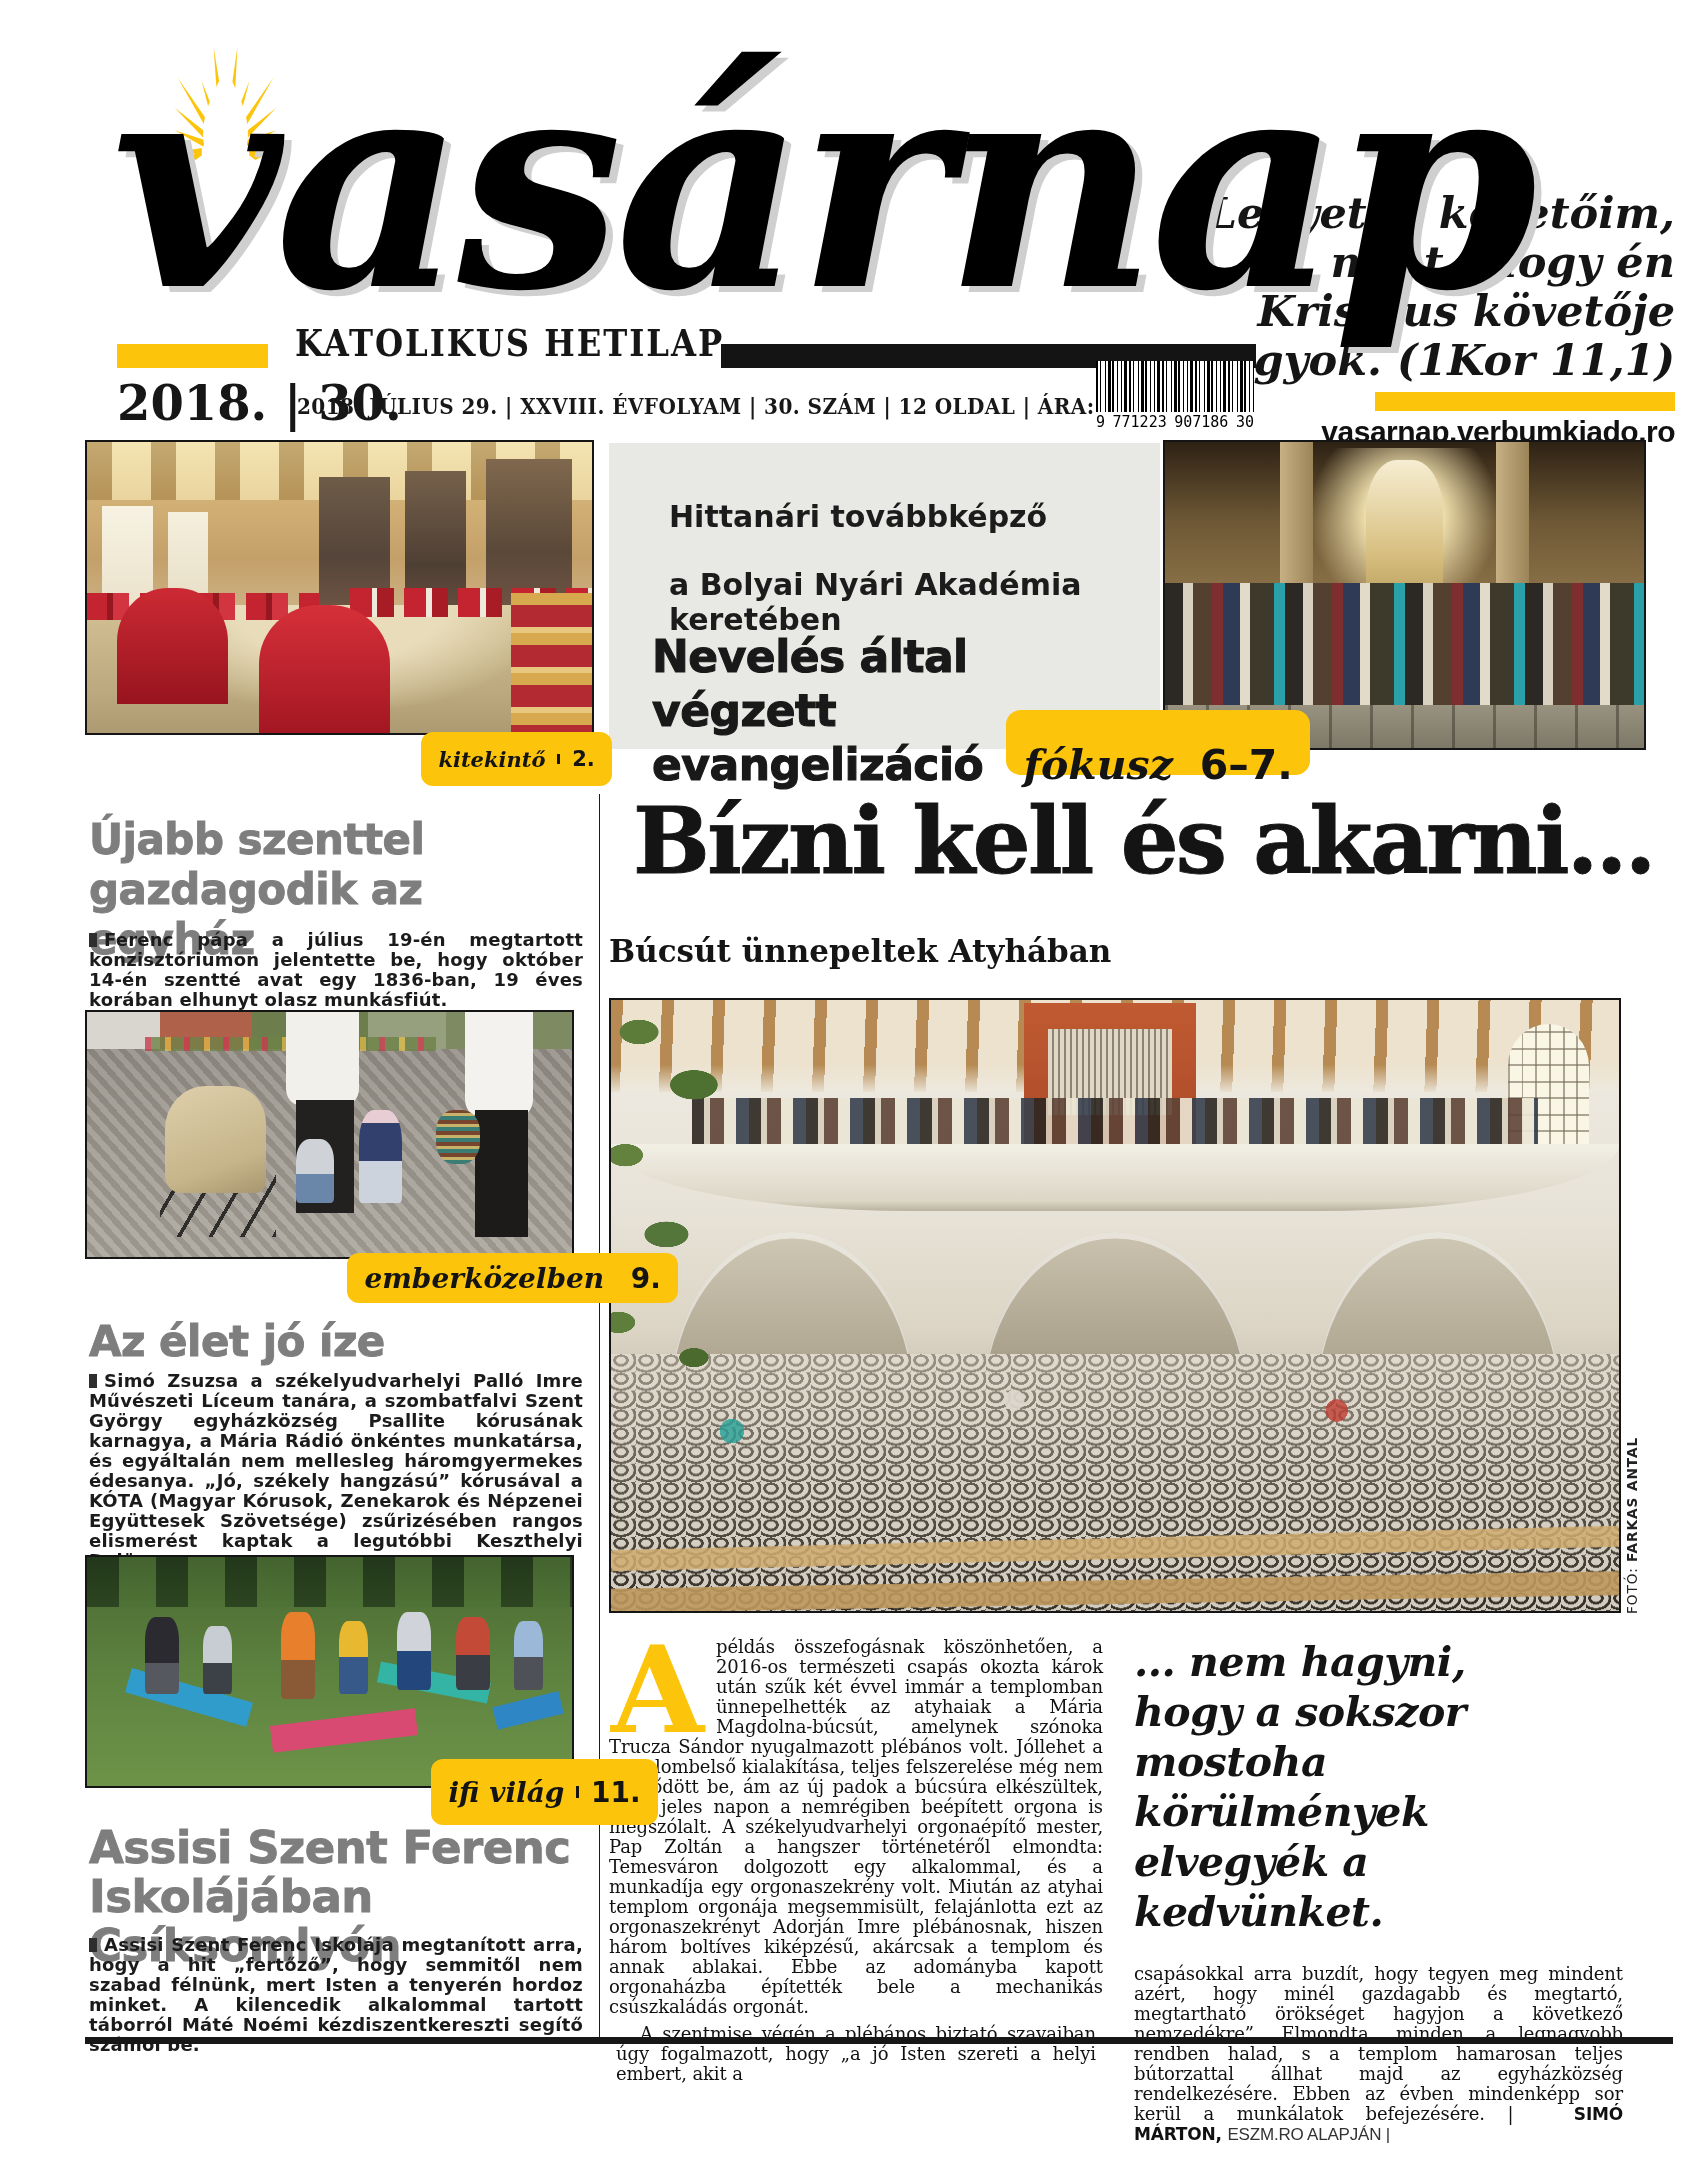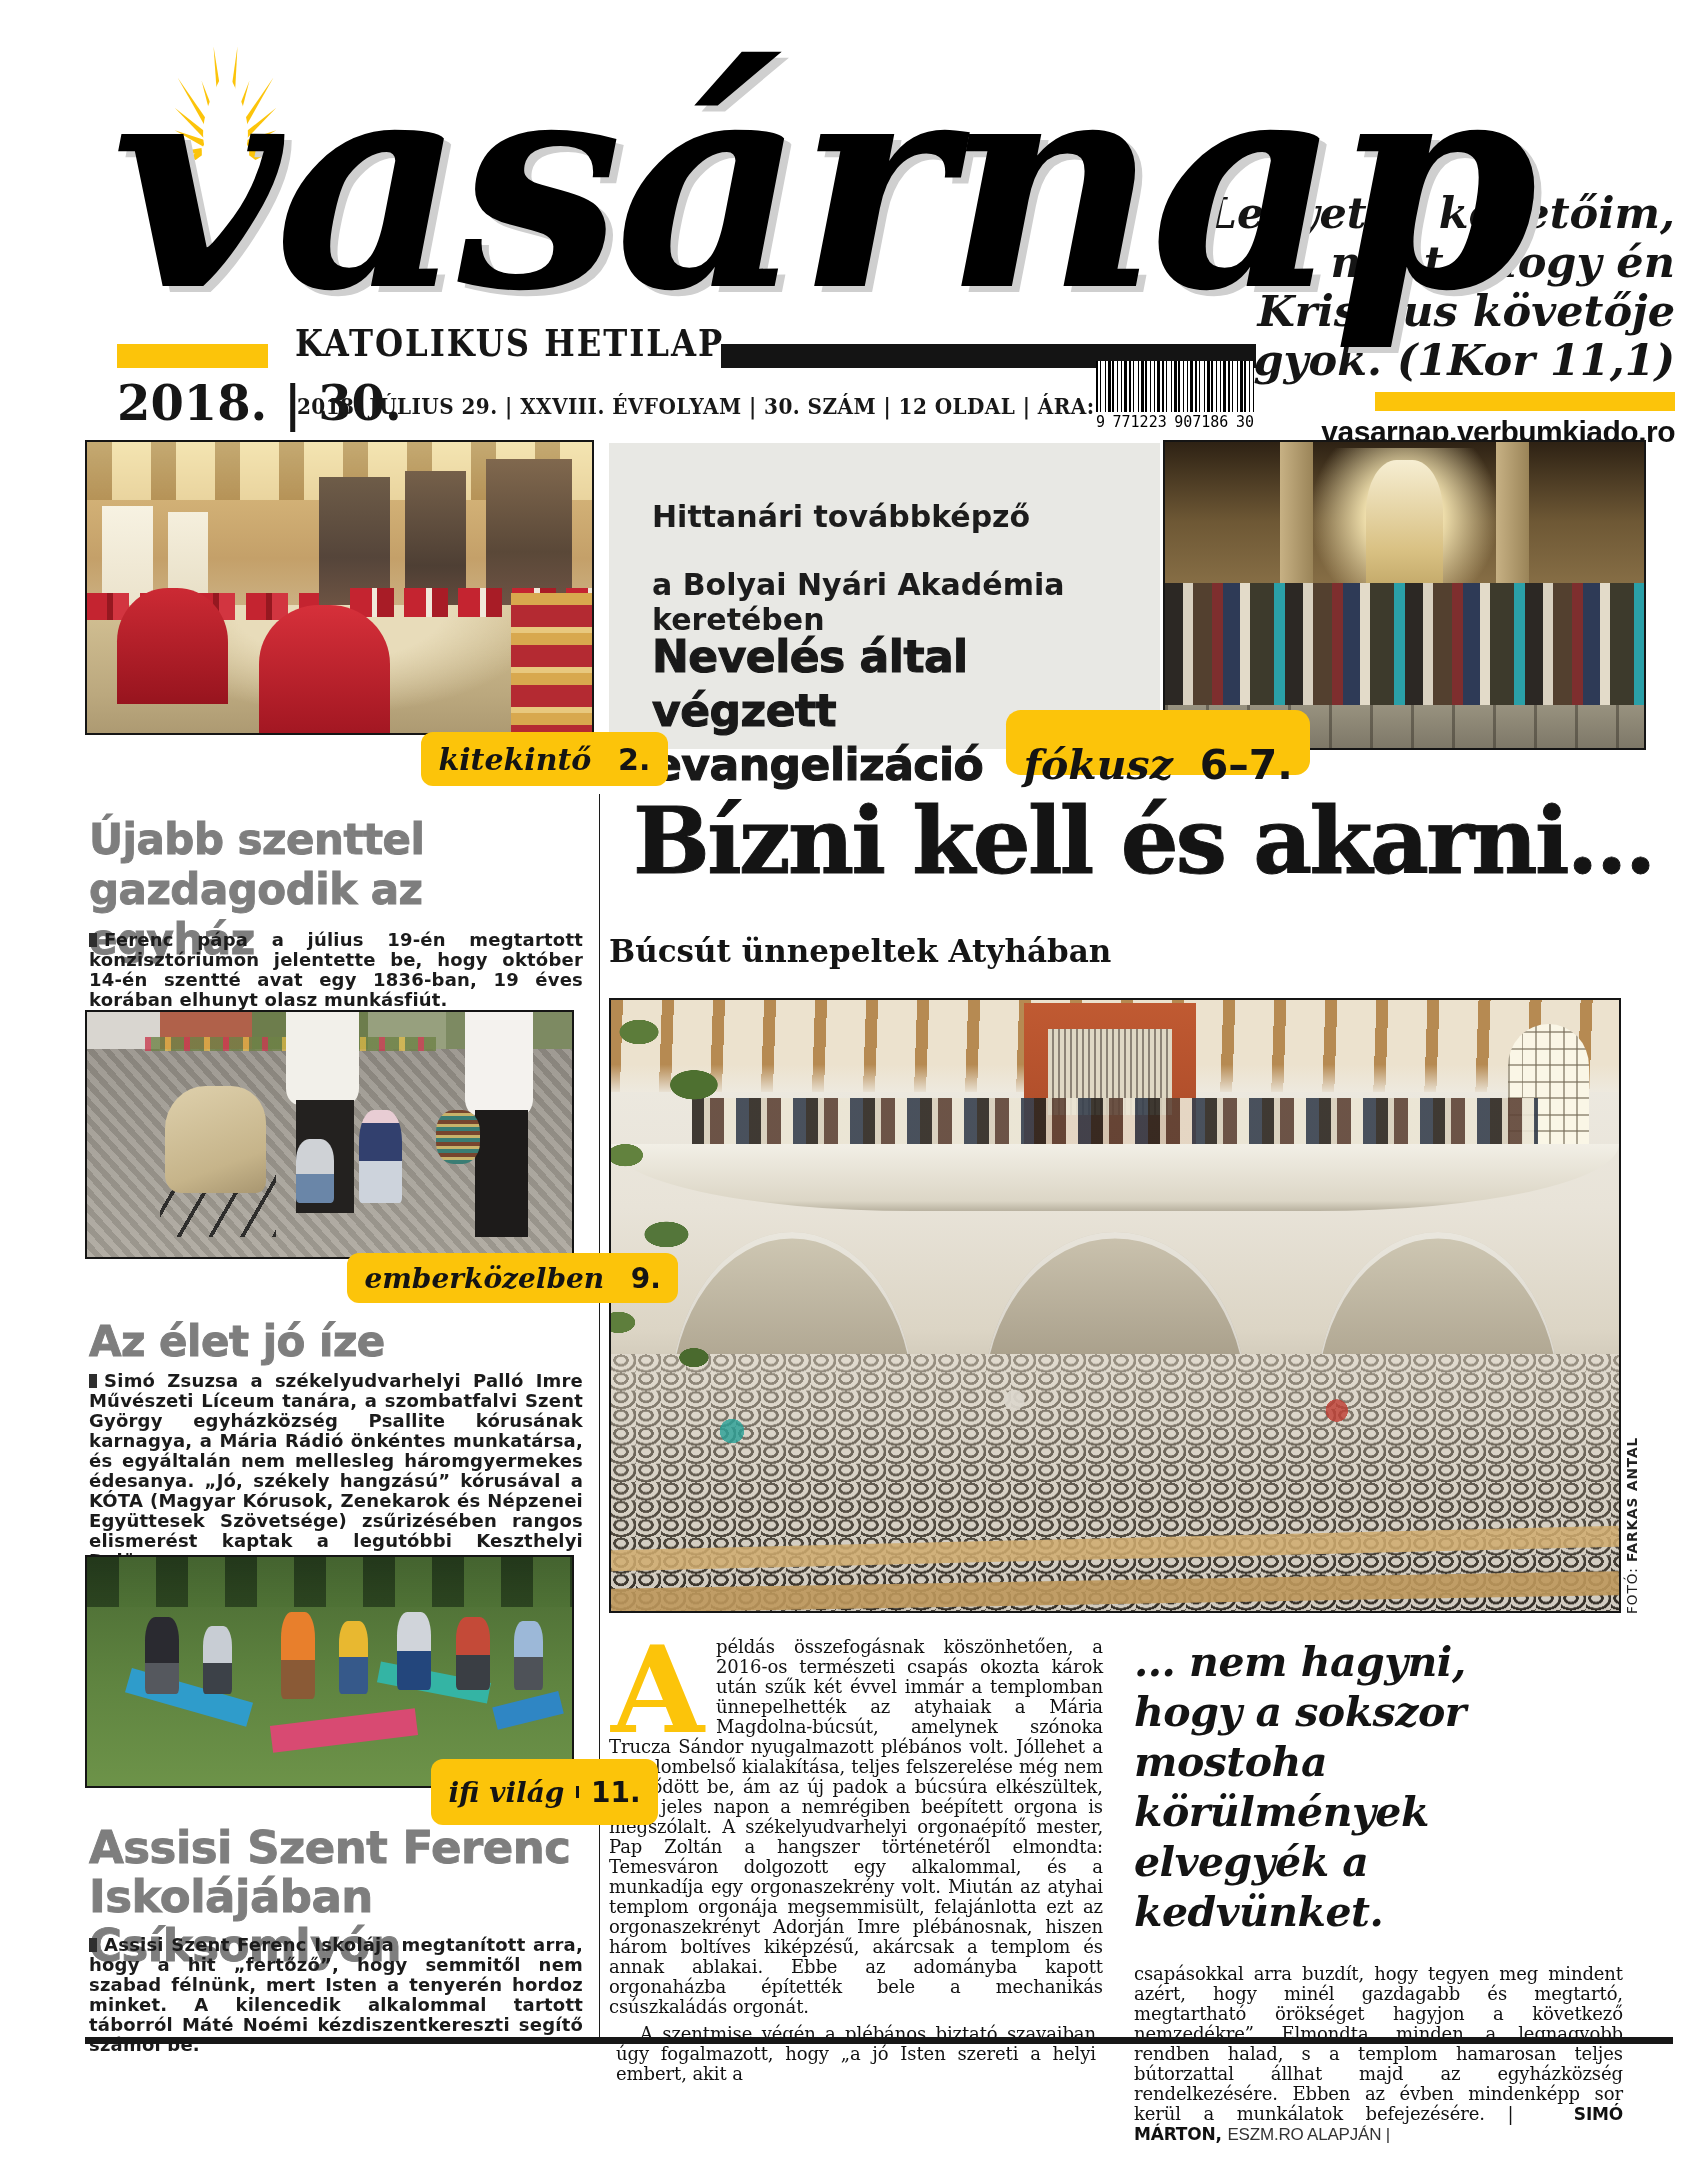--- a/index.html
+++ b/index.html
@@ -143,33 +143,33 @@
   .m-leaves{left:-2%;top:-2%;width:34%;height:72%;
      background:radial-gradient(ellipse 32px 20px at 14% 10%,#5c7c3a 0 60%,rgba(0,0,0,0) 62%),
                 radial-gradient(ellipse 39px 24px at 30% 22%,#4e7030 0 60%,rgba(0,0,0,0) 62%),
                 radial-gradient(ellipse 29px 18.3px at 10% 38%,#62823e 0 60%,rgba(0,0,0,0) 62%),
                 radial-gradient(ellipse 36px 21px at 22% 56%,#54763a 0 60%,rgba(0,0,0,0) 62%),
                 radial-gradient(ellipse 27.5px 17.4px at 8% 76%,#5e7e3c 0 60%,rgba(0,0,0,0) 62%),
                 radial-gradient(ellipse 24px 15.6px at 30% 84%,#4a6a2e 0 60%,rgba(0,0,0,0) 62%);}
 
   
   .graybox{left:609px;top:443px;width:551px;height:306px;background:var(--boxgray);}
-  .kicker{position:absolute;left:43px;font:700 30px/35px "DejaVu Sans","Liberation Sans",sans-serif;color:#1c1c1c;}
+  .kicker{position:absolute;left:60px;font:700 30px/35px "DejaVu Sans","Liberation Sans",sans-serif;color:#1c1c1c;}
   .kicker.l1{top:56px;} .kicker.l2{top:124px;}
   .graytitle{position:absolute;left:43px;top:187px;width:485px;
      font:700 44px/54px "DejaVu Sans","Liberation Sans",sans-serif;color:#191919;
      -webkit-text-stroke:1.1px currentColor;letter-spacing:-0.5px;}
 
   
   .badge{display:inline-flex;align-items:center;background:var(--accent);border-radius:12px;
          padding:0 17.4px;white-space:nowrap;color:#141414;}
   .badge .lbl{font-family:"DejaVu Serif","Liberation Serif",serif;font-style:italic;font-weight:700;}
   .badge .sep{display:inline-block;width:2.7px;align-self:stretch;margin:14% 12px;background:#141414;}
   .badge .pg{font-family:"DejaVu Sans","Liberation Sans",sans-serif;font-weight:700;}
-  .b-kitekinto{left:421px;top:732px;height:54px;z-index:6;} .b-kitekinto .lbl,.b-kitekinto .pg{font-size:30px;}
+  .b-kitekinto{left:421px;top:732px;height:54px;z-index:6;} .b-kitekinto .lbl,.b-kitekinto .pg{font-size:21px;}
   .b-fokusz{left:1006px;top:710px;height:65px;z-index:6;border-radius:14.6px;} .b-fokusz .lbl,.b-fokusz .pg{font-size:41px;margin-top:44px;}
   .b-ember{left:347px;top:1253px;height:50px;z-index:6;} .b-ember .lbl,.b-ember .pg{font-size:28px;}
   .b-ifi{left:431px;top:1759px;height:66px;z-index:6;} .b-ifi .lbl,.b-ifi .pg{font-size:28px;}
 
   
   .grayhead{position:absolute;font:700 42px/50px "DejaVu Sans","Liberation Sans",sans-serif;
             color:var(--grayhead);-webkit-text-stroke:0.9px currentColor;letter-spacing:-0.5px;}
   .h1a{left:89px;top:815px;width:508px;}
   .h2a{left:89px;top:1317px;width:508px;}
   .h3a{left:89px;top:1823px;width:522px;font-size:45px;line-height:49px;}

